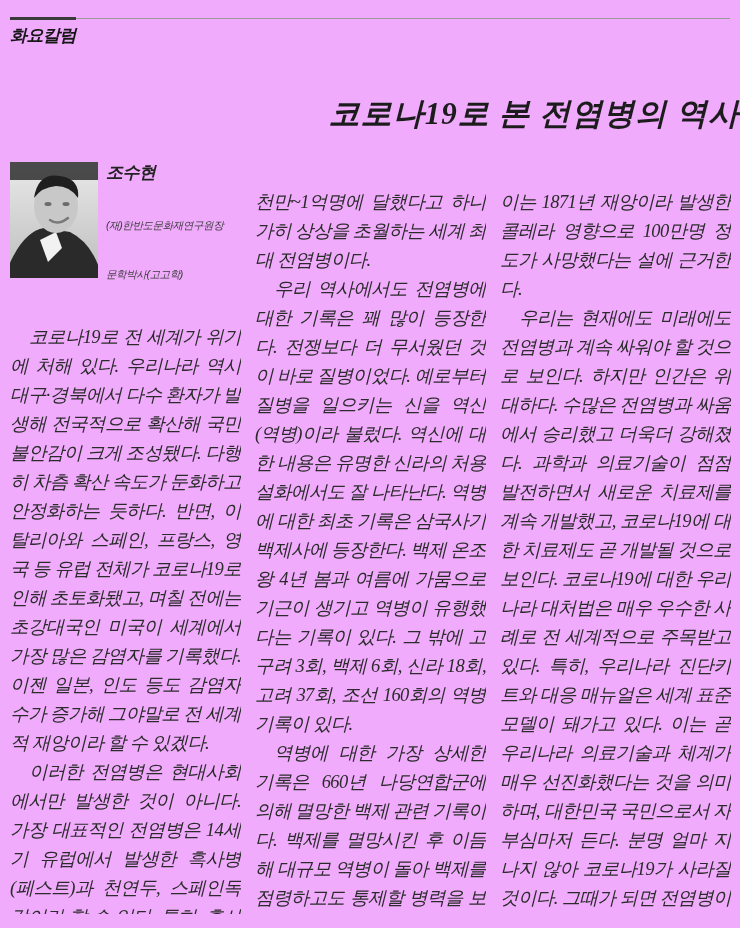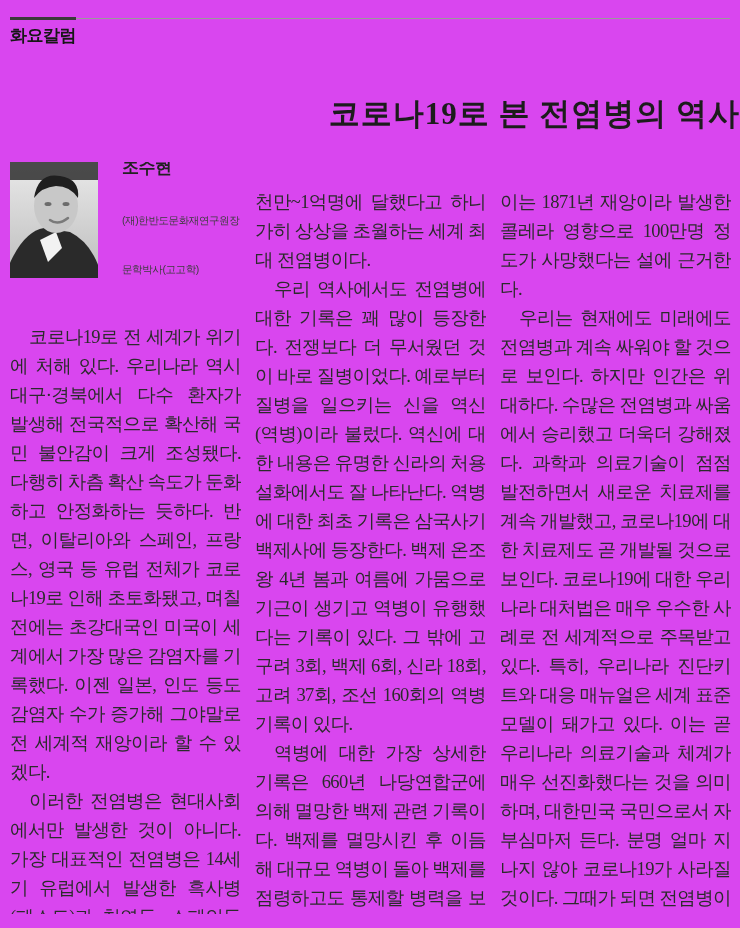--- a/index.html
+++ b/index.html
@@ -4,24 +4,25 @@
 <style>
   html, body {
     margin: 0;
     padding: 0;
     background: #ffffff;
   }
   .page {
     position: relative;
     width: 740px;
     height: 928px;
-    background: #d946ef;
+    background: #f0abfc;
     font-family: "Liberation Serif", "DejaVu Serif", serif;
     color: #2b2b2b;
     overflow: hidden;
+    font-style: italic;
   }
   
   .rule-row {
     position: absolute;
     top: 17px;
     left: 10px;
     right: 10px;
     height: 3px;
     display: flex;
     align-items: center;
@@ -79,22 +80,21 @@
     letter-spacing: -0.6px;
   }
   .col-2, .col-3 { padding-top: 26px; }
   .col p {
     margin: 0;
   }
   .col p.indent { text-indent: 19px; }
   
   .author-block {
     display: flex;
-    align-items: flex-end;
-    gap: 24px;
+    gap: 8px;
     height: 116px;
     margin-bottom: 45px;
   }
   .author-photo {
     width: 88px;
     height: 116px;
     flex: 0 0 auto;
     background: #cfcfcf;
     overflow: hidden;
   }

